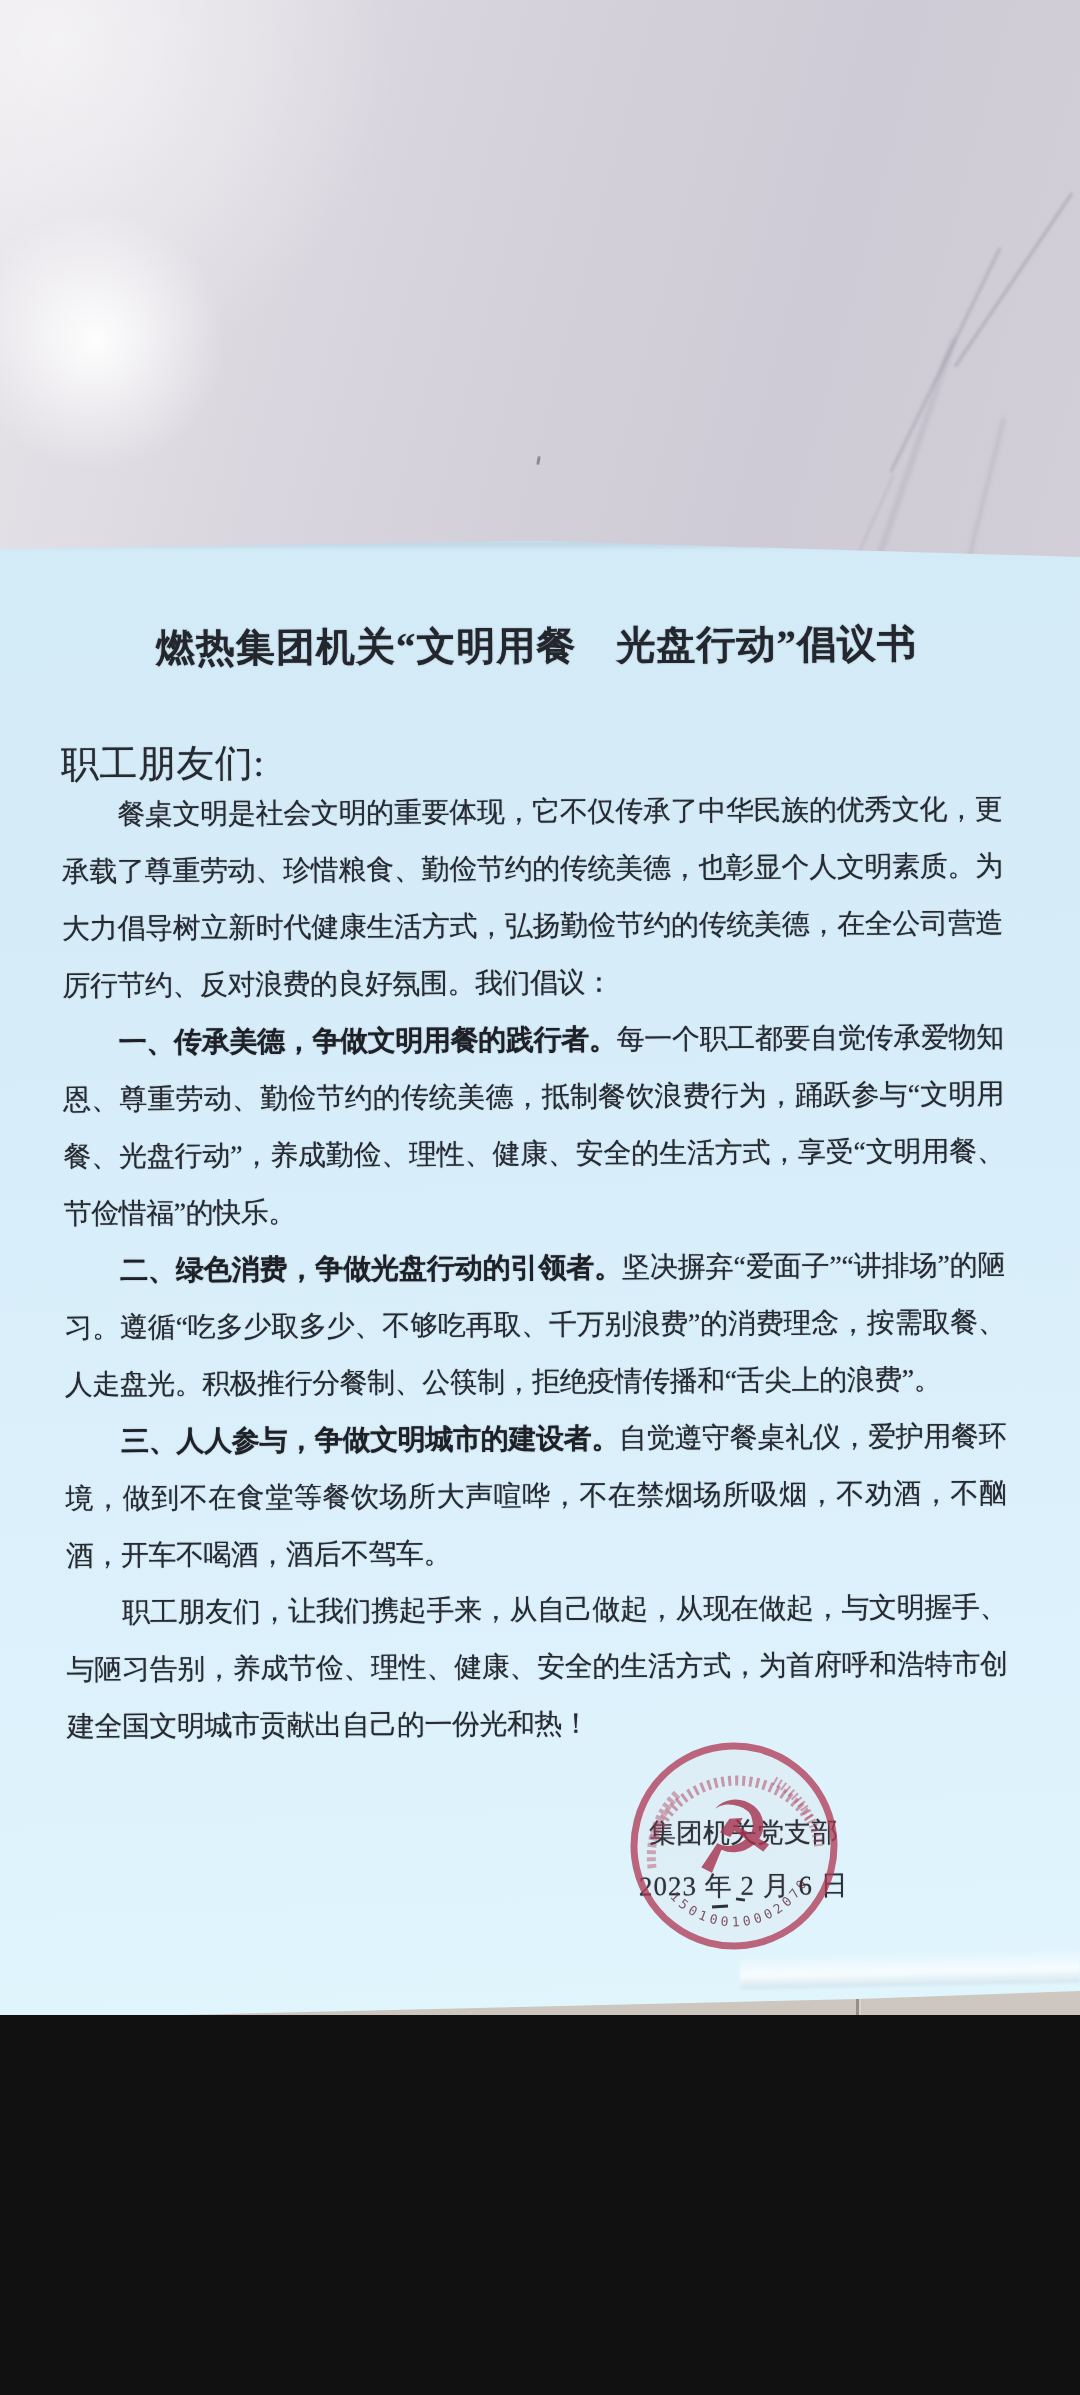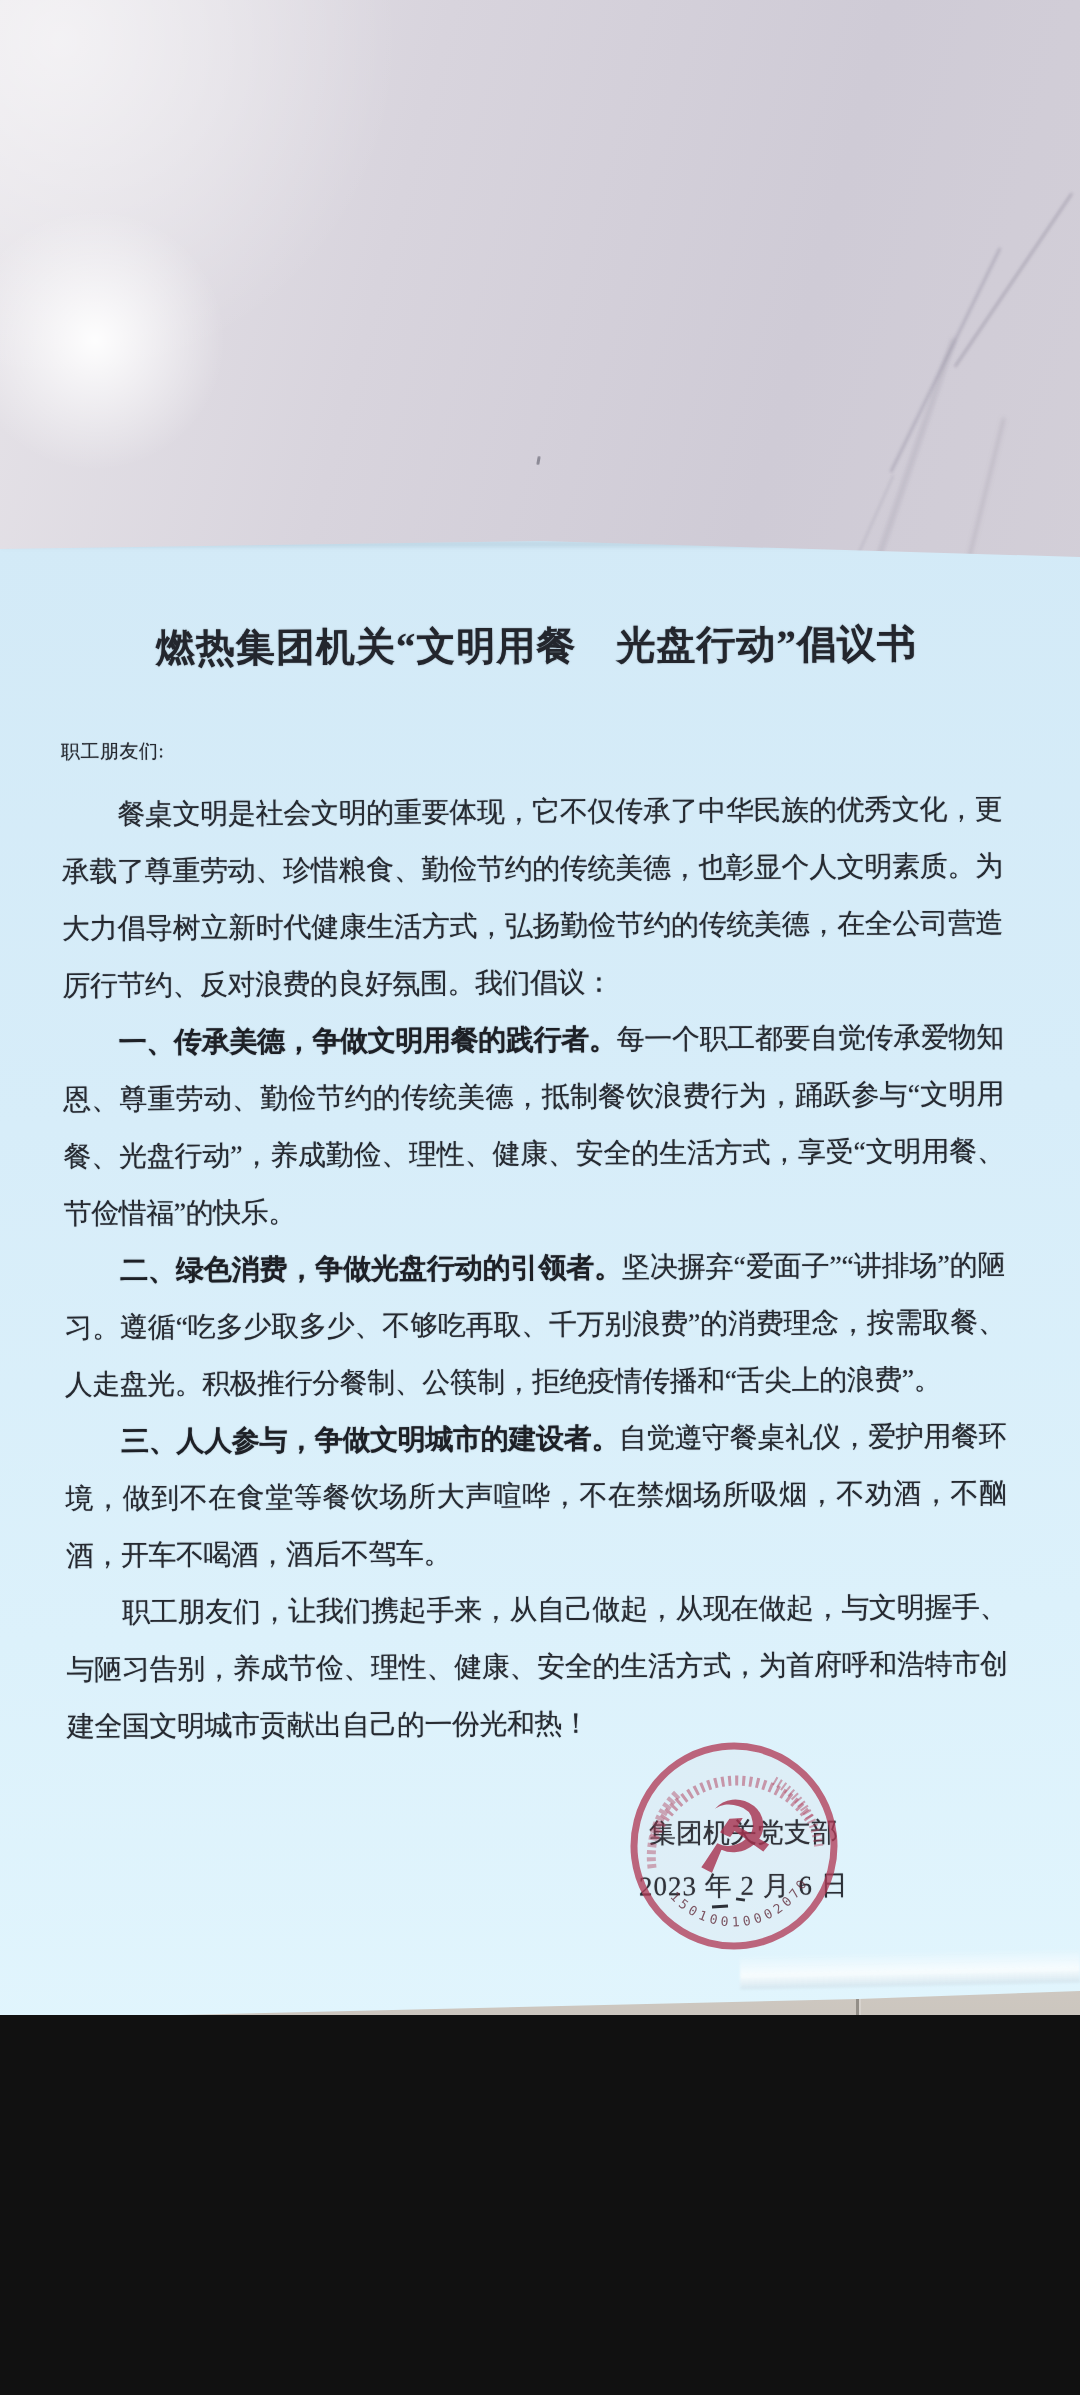--- a/index.html
+++ b/index.html
@@ -41,21 +41,21 @@
   }
   .paper-topshade{position:absolute;left:0;top:541px;width:1080px;height:6px;background:rgba(100,125,150,.18);filter:blur(2px);}
   .paper-crease{position:absolute;left:740px;top:1952px;width:340px;height:34px;background:linear-gradient(180deg,rgba(255,255,255,0),rgba(255,255,255,.75) 60%,rgba(190,205,215,.35));transform:rotate(-1.2deg);filter:blur(1px);}
   .content{position:absolute;inset:0;transform:rotate(-0.35deg);transform-origin:540px 1250px;color:#262a31;}
   .doc-title{
     position:absolute;left:0;top:619px;width:1080px;text-align:center;
     font-size:39px;font-weight:700;letter-spacing:1px;color:#23262d;
     text-shadow:0 0 1.4px rgba(30,34,44,.55);white-space:nowrap;
   }
   .doc-salutation{
-    position:absolute;left:64px;top:736px;font-size:19px;letter-spacing:.5px;
+    position:absolute;left:64px;top:736px;font-size:38px;letter-spacing:.5px;
     text-shadow:0 0 1.1px rgba(30,34,44,.5);
   }
   .doc-body{
     position:absolute;left:64px;top:783px;width:941px;
     font-size:28px;line-height:57px;letter-spacing:-0.5px;
     text-align:justify;text-shadow:0 0 1.1px rgba(30,34,44,.5);
   }
   .doc-body p{margin:0;text-indent:2em;}
   .doc-body .lead{font-weight:700;color:#1d2026;text-shadow:0 0 1.2px rgba(20,24,32,.6);}
   .sig{position:absolute;left:580px;width:320px;text-align:center;font-size:27px;color:#2b2f36;text-shadow:0 0 1.1px rgba(30,34,44,.55);z-index:6;}

